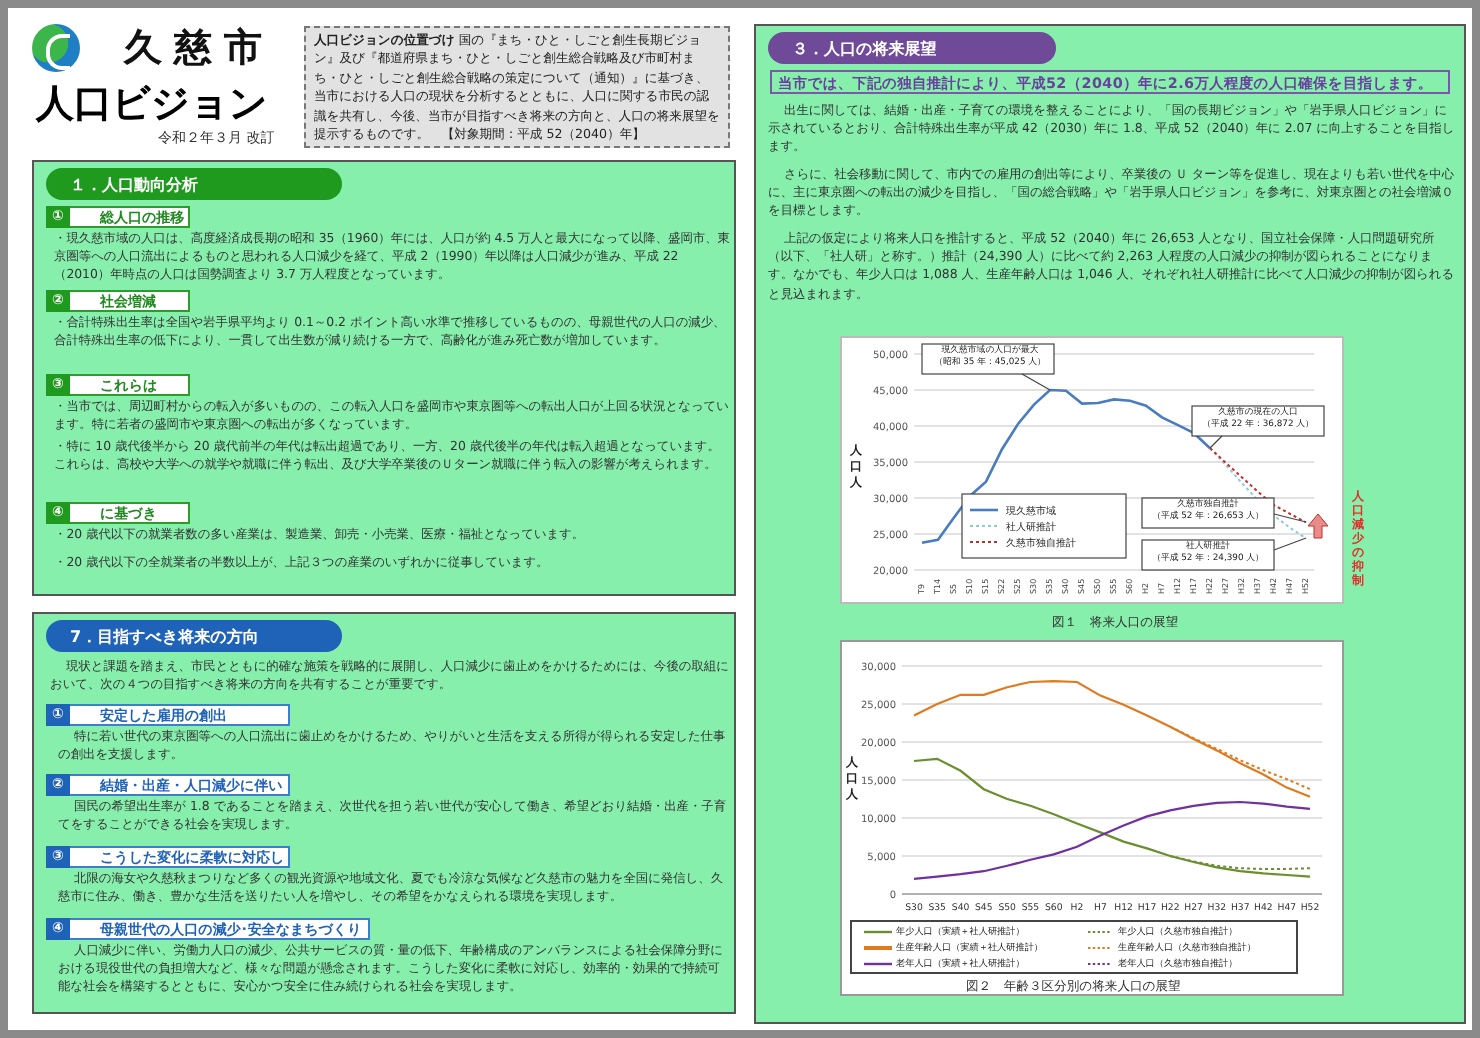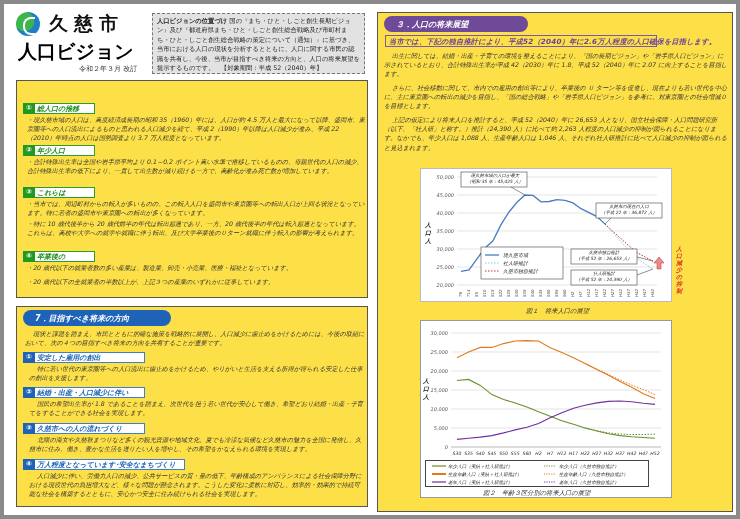--- a/index.html
+++ b/index.html
@@ -20,60 +20,60 @@
   .logo-row { position: absolute; left: 12px; top: 7px; display: flex; align-items: center; }
   .logo {
     width: 24px; height: 24px; border-radius: 50%;
     background: radial-gradient(circle at 35% 40%, #3cb54a 0 45%, #1f7fc4 46%);
     position: relative;
   }
   .logo::after {
     content: ""; position: absolute; left: 7px; top: 5px; width: 10px; height: 14px;
     border: 2px solid #fff; border-right: none; border-radius: 8px 0 0 8px;
   }
-  .city-name { margin-left: 9px; font-size: 19px; font-weight: bold; letter-spacing: 6px; color: #111; font-family: "DejaVu Serif", serif; }
+  .city-name { margin-left: 22px; font-size: 19px; font-weight: bold; letter-spacing: 6px; color: #111; font-family: "DejaVu Serif", serif; }
   .doc-title { position: absolute; left: 14px; top: 35px; font-size: 19px; font-weight: bold; color: #000; letter-spacing: 0px; white-space: nowrap; }
   .revised { position: absolute; left: 75px; top: 60px; font-size: 7px; color: #333; }
   .intro-box {
     position: absolute; left: 148px; top: 9px; width: 213px; height: 61px;
     border: 1px dashed #777; background: #e2e2e2; padding: 2px 4px;
     font-size: 6.3px; line-height: 9.4px; color: #222;
   }
   .intro-box b { font-weight: bold; }
   .section {
-    position: absolute; border: 1px solid #555; background: #fde047; font-style: italic;
+    position: absolute; border: 1px solid #555; background: #86efac;
   }
   .sec1 { left: 12px; top: 76px; width: 352px; height: 218px; }
   .sec2 { left: 12px; top: 302px; width: 352px; height: 201px; }
   .pill {
     position: absolute; left: 6px; top: 3px; height: 16px; width: 148px;
     border-radius: 0 10px 10px 0;
     color: #fff; font-size: 8px; font-weight: bold; padding: 3px 0 0 12px;
     border-radius: 8px;
   }
   .pill.green { background: #1f9a1f; }
   .pill.blue { background: #1f63b8; }
   .pill.purple { background: #6e4a98; width: 144px; }
   .sub-head {
     position: absolute; height: 11px; display: flex; align-items: center;
     border: 1px solid #2a9d2a; background: #fff; font-size: 7px; font-weight: bold;
   }
   .sub-head .num {
     width: 12px; height: 11px; background: #1f9a1f; color: #fff; text-align: center;
     font-size: 7px; line-height: 11px; margin-left: -1px;
   }
-  .sub-head .label { padding-left: 2px; color: #1f8a1f; }
+  .sub-head .label { padding-left: 15px; color: #1f8a1f; }
   .sub-head.blue { border-color: #3a7fd0; }
   .sub-head.blue .num { background: #1f63b8; }
   .sub-head.blue .label { color: #1f63b8; }
   .para { position: absolute; font-size: 6.2px; line-height: 9.2px; color: #333; }
   
   .sec3 { left: 373px; top: 8px; width: 356px; height: 500px; }
   .target-line {
-    position: absolute; left: 7px; top: 22px; width: 272px; height: 12px;
+    position: absolute; left: 7px; top: 22px; width: 340px; height: 12px;
     border: 1px solid #7a5aa8; color: #6a3fa0; font-size: 7.2px; font-weight: bold;
     padding: 1px 3px; letter-spacing: 0.2px; white-space: nowrap;
   }
   .chart { position: absolute; border: 1px solid #bbb; background: #fff; }
   .caption { position: absolute; font-size: 6.3px; color: #333; }
   .legend-box { position: absolute; border: 1px solid #444; background: #fff; font-size: 6px; }
 </style>
 </head>
 <body>
 
@@ -87,43 +87,44 @@
       </div>
       <div class="doc-title">人口ビジョン　概要版</div>
       <div class="revised">令和２年３月 改訂</div>
       <div class="intro-box">
         <b>人口ビジョンの位置づけ</b>
         <span>国の『まち・ひと・しごと創生長期ビジョン』及び『都道府県まち・ひと・しごと創生総合戦略及び市町村まち・ひと・しごと創生総合戦略の策定について（通知）』に基づき、当市における人口の現状を分析するとともに、人口に関する市民の認識を共有し、今後、当市が目指すべき将来の方向と、人口の将来展望を提示するものです。　【対象期間：平成 52（2040）年】</span>
       </div>
     </div>
 
     <div class="section sec1">
+      <div class="pill green">１．人口動向分析</div>
 
       <div class="sub-head" style="left:6px; top:22px; width:72px;">
         <span class="num">①</span>
         <span class="label">総人口の推移</span>
       </div>
       <div class="para" style="left:10px; top:34px; width:338px;">・現久慈市域の人口は、高度経済成長期の昭和 35（1960）年には、人口が約 4.5 万人と最大になって以降、盛岡市、東京圏等への人口流出によるものと思われる人口減少を経て、平成 2（1990）年以降は人口減少が進み、平成 22（2010）年時点の人口は国勢調査より 3.7 万人程度となっています。</div>
 
       <div class="sub-head" style="left:6px; top:64px; width:72px;">
         <span class="num">②</span>
-        <span class="label">年少人口</span>
+        <span class="label">社会増減</span>
       </div>
       <div class="para" style="left:10px; top:76px; width:338px;">・合計特殊出生率は全国や岩手県平均より 0.1～0.2 ポイント高い水準で推移しているものの、母親世代の人口の減少、合計特殊出生率の低下により、一貫して出生数が減り続ける一方で、高齢化が進み死亡数が増加しています。</div>
 
       <div class="sub-head" style="left:6px; top:106px; width:72px;">
         <span class="num">③</span>
         <span class="label">これらは</span>
       </div>
       <div class="para" style="left:10px; top:118px; width:338px;">・当市では、周辺町村からの転入が多いものの、この転入人口を盛岡市や東京圏等への転出人口が上回る状況となっています。特に若者の盛岡市や東京圏への転出が多くなっています。</div>
       <div class="para" style="left:10px; top:138px; width:338px;">・特に 10 歳代後半から 20 歳代前半の年代は転出超過であり、一方、20 歳代後半の年代は転入超過となっています。これらは、高校や大学への就学や就職に伴う転出、及び大学卒業後のＵターン就職に伴う転入の影響が考えられます。</div>
 
       <div class="sub-head" style="left:6px; top:170px; width:72px;">
         <span class="num">④</span>
-        <span class="label">卒業後の</span>
+        <span class="label">に基づき</span>
       </div>
       <div class="para" style="left:10px; top:182px; width:338px;">・20 歳代以下の就業者数の多い産業は、製造業、卸売・小売業、医療・福祉となっています。</div>
       <div class="para" style="left:10px; top:196px; width:338px;">・20 歳代以下の全就業者の半数以上が、上記３つの産業のいずれかに従事しています。</div>
     </div>
 
     <div class="section sec2">
       <div class="pill blue">7．目指すべき将来の方向</div>
       <div class="para" style="left:8px; top:22px; width:340px; text-indent:8px;">現状と課題を踏まえ、市民とともに的確な施策を戦略的に展開し、人口減少に歯止めをかけるためには、今後の取組において、次の４つの目指すべき将来の方向を共有することが重要です。</div>
 
       <div class="sub-head blue" style="left:6px; top:45px; width:122px;">
@@ -133,27 +134,27 @@
       <div class="para" style="left:12px; top:57px; width:336px; text-indent:8px;">特に若い世代の東京圏等への人口流出に歯止めをかけるため、やりがいと生活を支える所得が得られる安定した仕事の創出を支援します。</div>
 
       <div class="sub-head blue" style="left:6px; top:80px; width:122px;">
         <span class="num">②</span>
         <span class="label">結婚・出産・人口減少に伴い</span>
       </div>
       <div class="para" style="left:12px; top:92px; width:336px; text-indent:8px;">国民の希望出生率が 1.8 であることを踏まえ、次世代を担う若い世代が安心して働き、希望どおり結婚・出産・子育てをすることができる社会を実現します。</div>
 
       <div class="sub-head blue" style="left:6px; top:116px; width:122px;">
         <span class="num">③</span>
-        <span class="label">久慈市への人の流れづくり</span>
+        <span class="label">こうした変化に柔軟に対応し</span>
       </div>
       <div class="para" style="left:12px; top:128px; width:336px; text-indent:8px;">北限の海女や久慈秋まつりなど多くの観光資源や地域文化、夏でも冷涼な気候など久慈市の魅力を全国に発信し、久慈市に住み、働き、豊かな生活を送りたい人を増やし、その希望をかなえられる環境を実現します。</div>
 
       <div class="sub-head blue" style="left:6px; top:152px; width:162px;">
         <span class="num">④</span>
-        <span class="label">万人程度となっています･安全なまちづくり</span>
+        <span class="label">母親世代の人口の減少･安全なまちづくり</span>
       </div>
       <div class="para" style="left:12px; top:164px; width:336px; text-indent:8px;">人口減少に伴い、労働力人口の減少、公共サービスの質・量の低下、年齢構成のアンバランスによる社会保障分野における現役世代の負担増大など、様々な問題が懸念されます。こうした変化に柔軟に対応し、効率的・効果的で持続可能な社会を構築するとともに、安心かつ安全に住み続けられる社会を実現します。</div>
     </div>
   </div>
 
   <div class="section sec3">
     <div class="pill purple">３．人口の将来展望</div>
     <div class="target-line">当市では、下記の独自推計により、平成52（2040）年に2.6万人程度の人口確保を目指します。</div>
     <div class="para" style="left:6px; top:38px; width:344px; text-indent:8px;">出生に関しては、結婚・出産・子育ての環境を整えることにより、「国の長期ビジョン」や「岩手県人口ビジョン」に示されているとおり、合計特殊出生率が平成 42（2030）年に 1.8、平成 52（2040）年に 2.07 に向上することを目指します。</div>
     <div class="para" style="left:6px; top:70px; width:344px; text-indent:8px;">さらに、社会移動に関して、市内での雇用の創出等により、卒業後の Ｕ ターン等を促進し、現在よりも若い世代を中心に、主に東京圏への転出の減少を目指し、「国の総合戦略」や「岩手県人口ビジョン」を参考に、対東京圏との社会増減０を目標とします。</div>

